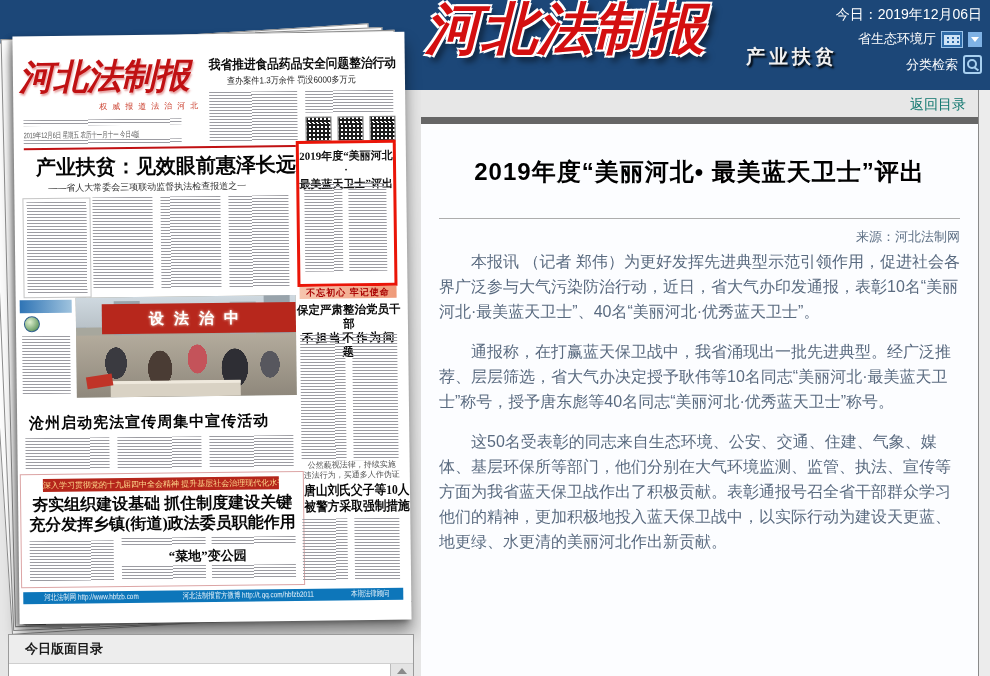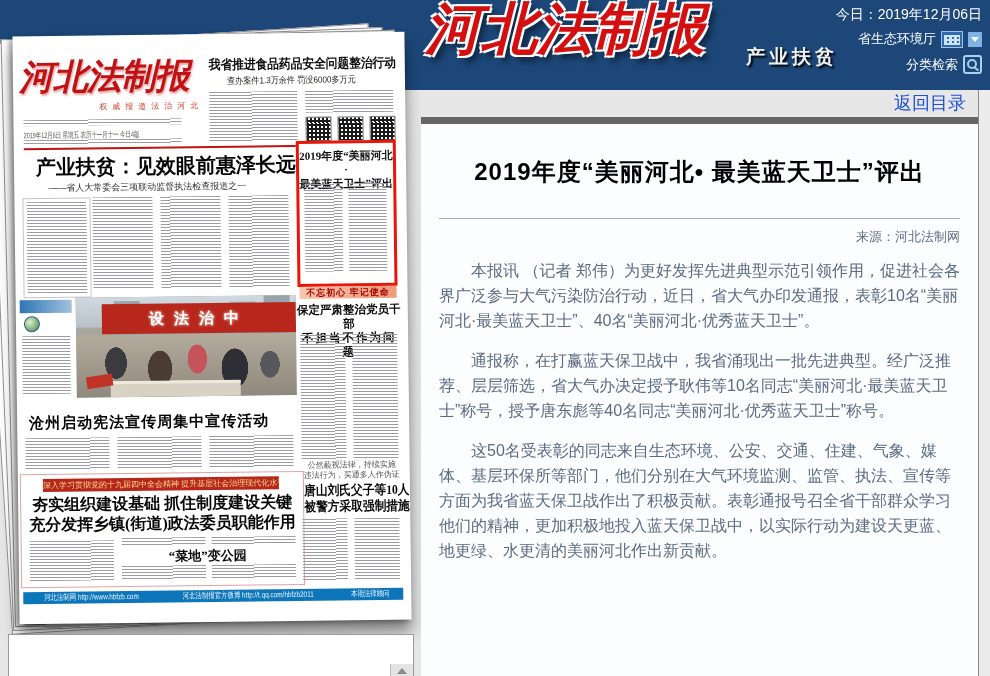--- a/index.html
+++ b/index.html
@@ -106,28 +106,28 @@
   .toc{position:absolute;left:8px;top:634px;width:404px;height:42px;border:1px solid #9a9a9a;background:#fff;}
   .toc-head{height:28px;background:#ededed;border-bottom:1px solid #cfcfcf;line-height:28px;padding-left:16px;
             font-weight:bold;font-size:13px;color:#1a1a1a;}
   .toc-up{position:absolute;right:0;bottom:0;width:22px;height:13px;background:#e4e4e4;border-left:1px solid #bbb;
           display:flex;align-items:center;justify-content:center;cursor:pointer;}
   .toc-up i{width:0;height:0;border-left:5px solid transparent;border-right:5px solid transparent;border-bottom:6px solid #8a8a8a;}
 
   
   .content{position:absolute;left:421px;top:90px;width:557px;height:586px;background:#fcfdff;overflow:hidden;}
   .back-bar{height:27px;background:#e7e7e7;text-align:right;padding-right:12px;line-height:27px;}
-  .back-bar span{font-size:18px;color:#1d4ed8;cursor:pointer;margin-top:36px;}
+  .back-bar span{font-size:14px;color:#0f766e;cursor:pointer;margin-top:36px;}
   .sep{height:7px;background:#666;}
   .article{padding:0 18px;}
   .title{margin:32px 0 0;text-align:center;font-size:24px;font-weight:bold;color:#000;letter-spacing:1px;}
   .rule{border:0;border-top:1px solid #adadad;margin:30px 0 0;}
   .source{text-align:right;font-size:13px;color:#5f7186;margin-top:9px;}
   .article p{font-size:16px;color:#5a6b80;line-height:25px;text-indent:2em;margin:15px 0 0;}
-  .article p:first-of-type{margin-top:12px;}
+  .article p:first-of-type{margin-top:3px;}
 
   .vstrip{position:absolute;left:978px;top:90px;width:12px;height:586px;background:#ececec;border-left:1px solid #8a8a8a;}
 </style>
 </head>
 <body>
 
 <div id="app">
 
   <div class="topbar">
     <div class="brand">河北法制报</div>
@@ -240,20 +240,21 @@
 
       <div class="np-footer">
         <span>河北法制网 http://www.hbfzb.com</span>
         <span>河北法制报官方微博 http://t.qq.com/hbfzb2011</span>
         <span>本期法律顾问</span>
       </div>
     </div>
   </div>
 
   <div class="toc">
+    <div class="toc-head">今日版面目录</div>
     <div class="toc-up">
         <i></i>
       </div>
   </div>
 
   <div class="content">
     <div class="back-bar">
       <span>返回目录</span>
     </div>
     <div class="sep"></div>

